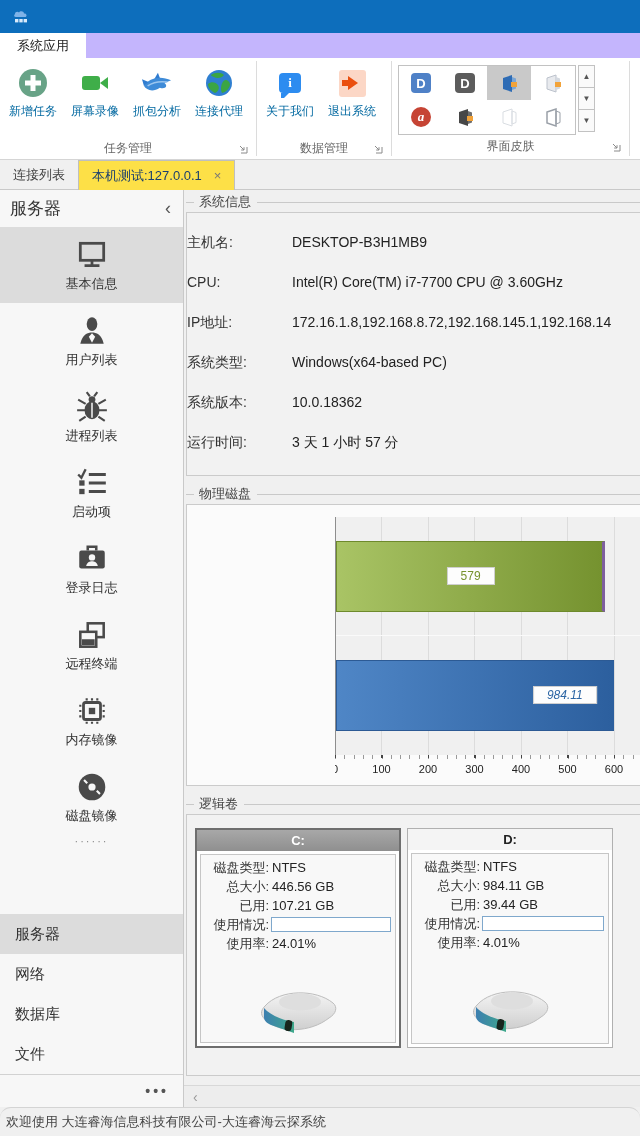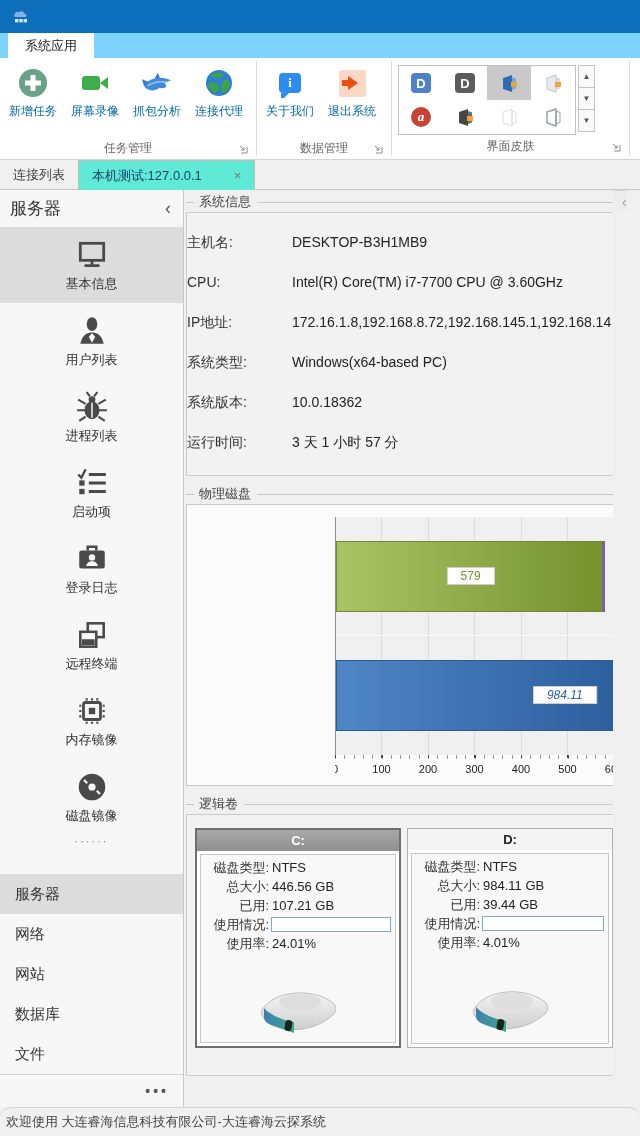--- a/index.html
+++ b/index.html
@@ -1,21 +1,21 @@
 <!DOCTYPE html>
 <html><head>
 <meta charset="utf-8">
 <style>
   * { margin:0; padding:0; box-sizing:border-box; }
   html,body { width:640px; height:1136px; overflow:hidden;
     font-family:"Liberation Sans","DejaVu Sans",sans-serif; background:#f0f0f0; }
 
   
   .titlebar { height:33px; background:#0d6ebc; display:flex; align-items:center; padding-left:12px; }
-  .tabrow { height:25px; background:#7dd3fc; display:flex; align-items:flex-end; padding-left:8px; }
+  .tabrow { height:25px; background:#c4b5fd; display:flex; align-items:flex-end; }
   .ribbon-tab { background:#fff; color:#222; font-size:13px; height:25px; line-height:25px;
     padding:0 17px; }
 
   
   .ribbon { height:102px; background:#fff; border-bottom:1px solid #d5d5d5; display:flex; }
   .rgroup { position:relative; display:flex; flex-direction:column; padding:4px 2px 0 2px; }
   .rgroup-sep { width:1px; background:#dcdcdc; margin:3px 0; }
   .rbtns { display:flex; flex:1; align-items:flex-start; padding-top:3px; }
   .rbtn { width:62px; display:flex; flex-direction:column; align-items:center; gap:5px;
     padding-top:3px; cursor:default; }
@@ -55,22 +55,22 @@
   .dicon { width:20px; height:20px; border-radius:4px; color:#fff; font-weight:bold; font-size:13px;
     display:flex; align-items:center; justify-content:center; }
   .ricon-circle { width:20px; height:20px; border-radius:50%; background:#c64434; color:#fff;
     font-style:italic; font-size:13px; font-weight:bold; display:flex; align-items:center; justify-content:center;
     font-family:"Liberation Serif",serif; }
 
   
   .doctabs { height:30px; background:#f0f0f0; border-bottom:1px solid #c9c9c9; display:flex;
     align-items:flex-end; }
   .dtab { height:29px; display:flex; align-items:center; padding:0 13px; font-size:13px; color:#444; }
-  .dtab.active { background:#5eead4; border:1px solid #bfbfbf; border-bottom:none; height:30px;
-    margin-bottom:-1px; color:#1b3f6e;gap:20px; }
+  .dtab.active { background:#fde047; border:1px solid #bfbfbf; border-bottom:none; height:30px;
+    margin-bottom:-1px; color:#1b3f6e; }
   .dtab .close { margin-left:12px; color:#777; font-size:13px; }
 
   
   .bodyrow { display:flex; height:917px; }
   .sidebar { width:184px; background:#f7f7f7; border-right:1px solid #c9c9c9;
     display:flex; flex-direction:column; }
   .sb-header { height:37px; display:flex; align-items:center; padding:0 12px 0 10px;
     font-size:17px; color:#333; }
   .sb-header .collapse { margin-left:auto; color:#555; font-size:18px; }
   .nav-item { height:76px; display:flex; flex-direction:column; align-items:center;
@@ -79,21 +79,21 @@
   .nav-item .nlab { font-size:13px; color:#333; }
   .sb-dots { text-align:center; color:#8a8a8a; font-size:11px; letter-spacing:2px; height:18px; }
   .sb-spacer { flex:1; }
   .sec-item { height:40px; line-height:40px; padding-left:15px; font-size:15px; color:#333; }
   .sec-item.sel { background:#dcdcdc; }
   .sb-overflow { height:33px; border-top:1px solid #d2d2d2; display:flex; align-items:center;
     justify-content:flex-end; padding-right:14px; color:#555; font-size:14px; letter-spacing:3px;
     font-weight:bold; }
 
   
-  .main { flex:1; display:flex; flex-direction:row; background:#f0f0f0; overflow:hidden; }
+  .main { flex:1; display:flex; flex-direction:column; background:#f0f0f0; overflow:hidden; }
   .main-content { height:895px; padding-left:2px; overflow:hidden; }
   .gcap { height:20px; display:flex; align-items:center; font-size:13px; color:#444; margin-top:2px; }
   .gcap .dash { width:8px; height:1px; background:#c9c9c9; margin-right:5px; }
   .gcap .line { flex:1; height:1px; background:#c9c9c9; margin-left:6px; }
   .gbox { border:1px solid #cbcbcb; border-right:none; background:#f2f2f2; }
 
   
   .sysbox { height:264px; padding-top:21px; overflow:hidden; }
   .gi-row { height:40px; display:flex; align-items:flex-start; font-size:14px; white-space:nowrap;
     overflow:hidden; }
@@ -419,21 +419,20 @@
         </svg>
       </span>
       <span class="nlab">磁盘镜像</span>
     </div>
 
     <div class="sb-dots">······</div>
     <div class="sb-spacer"></div>
 
     <div class="sec-item sel">服务器</div>
     <div class="sec-item">网络</div>
-    <div class="sec-item">网站</div>
     <div class="sec-item">数据库</div>
     <div class="sec-item">文件</div>
     <div class="sb-overflow">•••</div>
   </div>
 
   <div class="main">
     <div class="main-content">
 
       <div class="gcap">
         <span class="dash"></span>

